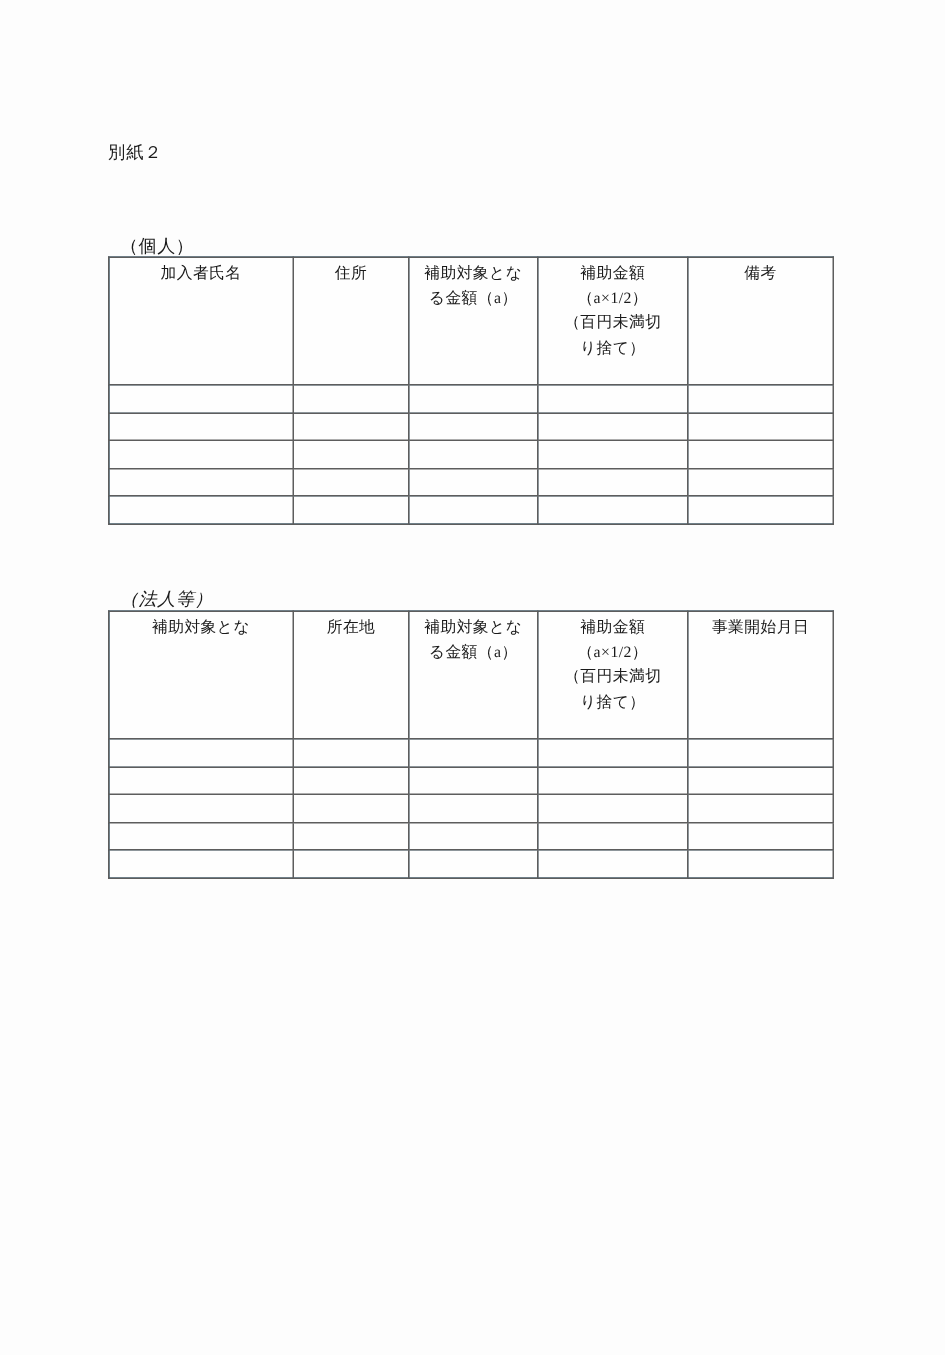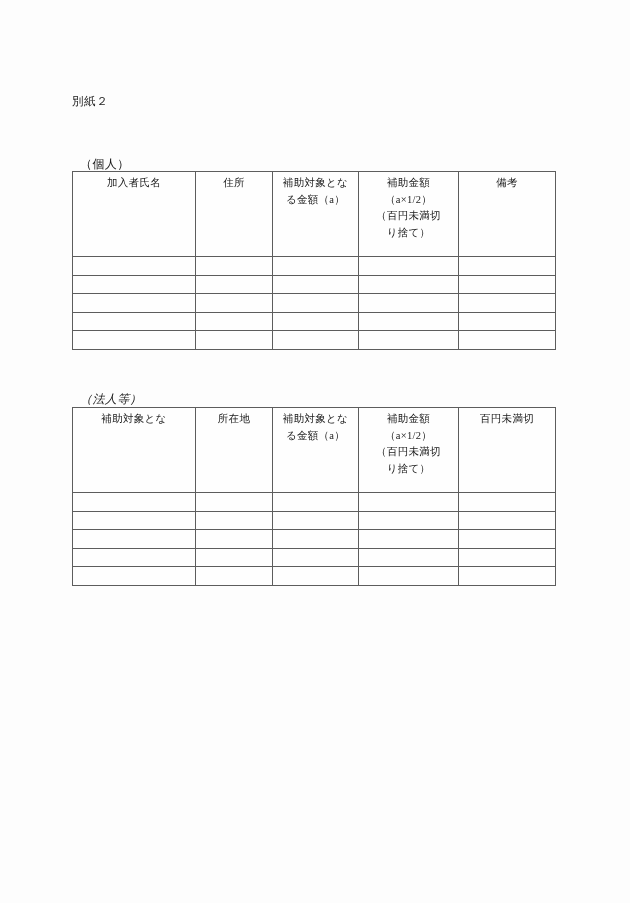--- a/index.html
+++ b/index.html
@@ -195,21 +195,21 @@
           <span class="hl">補助対象とな</span>
           <span class="hl">る金額（a）</span>
         </th>
         <th>
           <span class="hl">補助金額</span>
           <span class="hl">（a×1/2）</span>
           <span class="hl">（百円未満切</span>
           <span class="hl">り捨て）</span>
         </th>
         <th>
-          <span class="hl">百円未満切</span>
+          <span class="hl">事業開始月日</span>
         </th>
       </tr>
     </thead>
     <tbody>
       <tr>
         <td></td>
         <td></td>
         <td></td>
         <td></td>
         <td></td>

